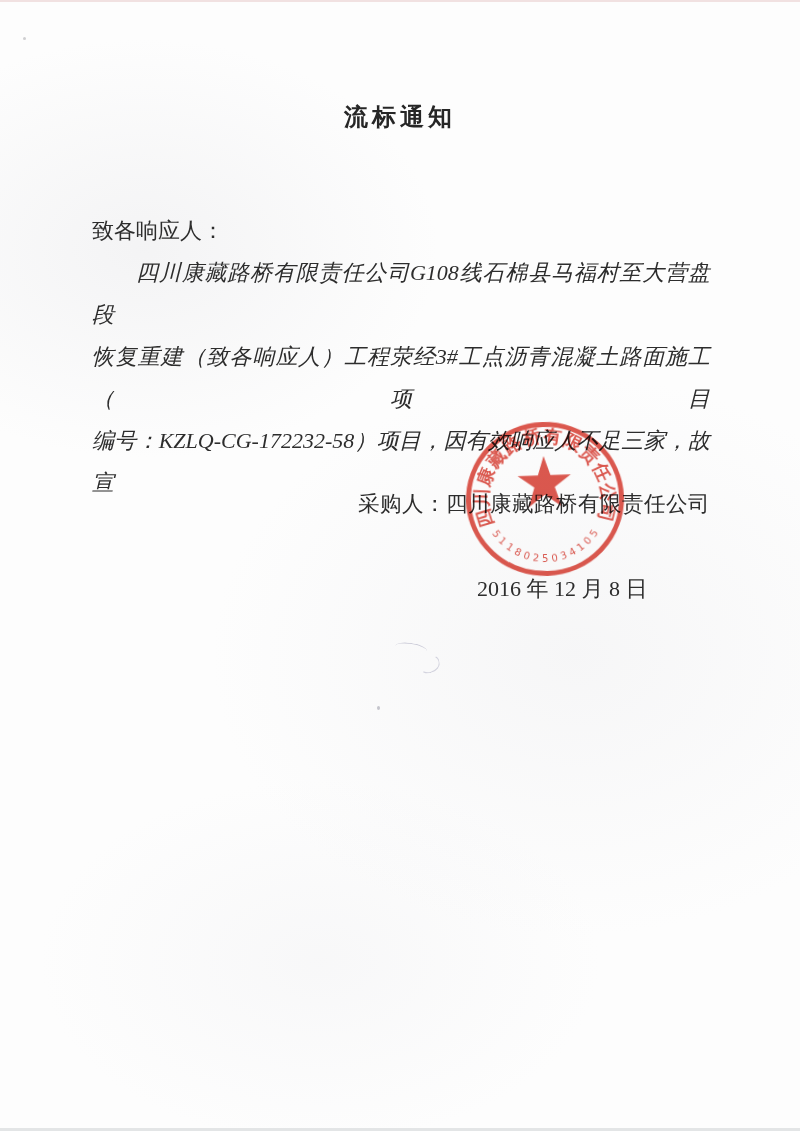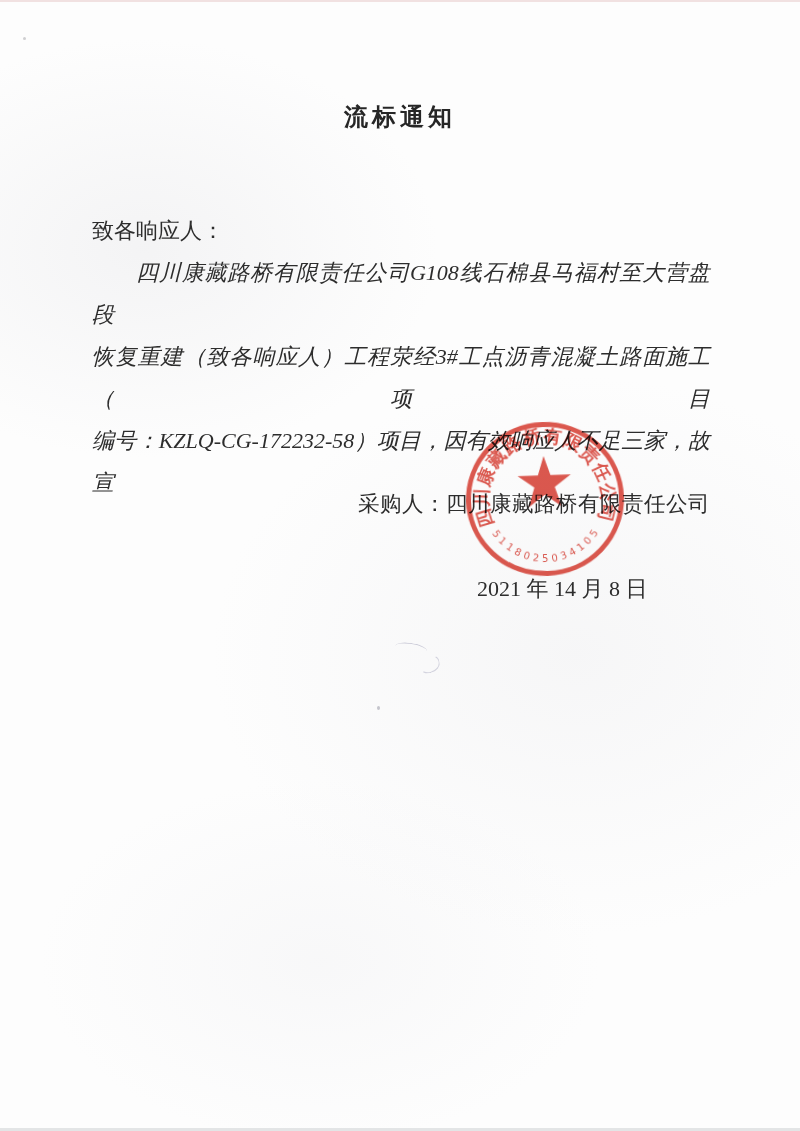--- a/index.html
+++ b/index.html
@@ -96,21 +96,21 @@
 
   <div class="doc-body">
     <p class="salutation">致各响应人：</p>
     <p class="body-line justified indented">四川康藏路桥有限责任公司G108线石棉县马福村至大营盘段</p>
     <p class="body-line justified">恢复重建（致各响应人）工程荥经3#工点沥青混凝土路面施工（项目</p>
     <p class="body-line justified">编号：KZLQ-CG-172232-58）项目，因有效响应人不足三家，故宣</p>
   </div>
 
   <div class="purchaser-line">采购人：四川康藏路桥有限责任公司</div>
 
-  <div class="date-line">2021 年 14 月 8 日</div>
+  <div class="date-line">2016 年 12 月 8 日</div>
 
   <svg class="seal" viewBox="0 0 170 170" xmlns="http://www.w3.org/2000/svg">
     <defs>
       <path id="arcTop" d="M 38.3 117.7 A 57 57 0 1 1 131.7 117.7" fill="none"></path>
       <path id="arcBottom" d="M 28.9 113.6 A 63 63 0 0 0 141.1 113.6" fill="none"></path>
     </defs>
     <ellipse cx="85" cy="85" rx="76.5" ry="74.5" fill="none" stroke-width="5" stroke="#d93d32"></ellipse>
     <polygon points="85,42 78.7,61.3 58.4,61.3 74.8,73.3 68.5,92.7 85,80.7 101.5,92.7 95.2,73.3 111.6,61.3 91.3,61.3" fill="#d93d32"></polygon>
     <text class="seal-company-text" fill="#d93d32">
       <textPath href="#arcTop" startOffset="50%" text-anchor="middle">四川康藏路桥有限责任公司</textPath>

